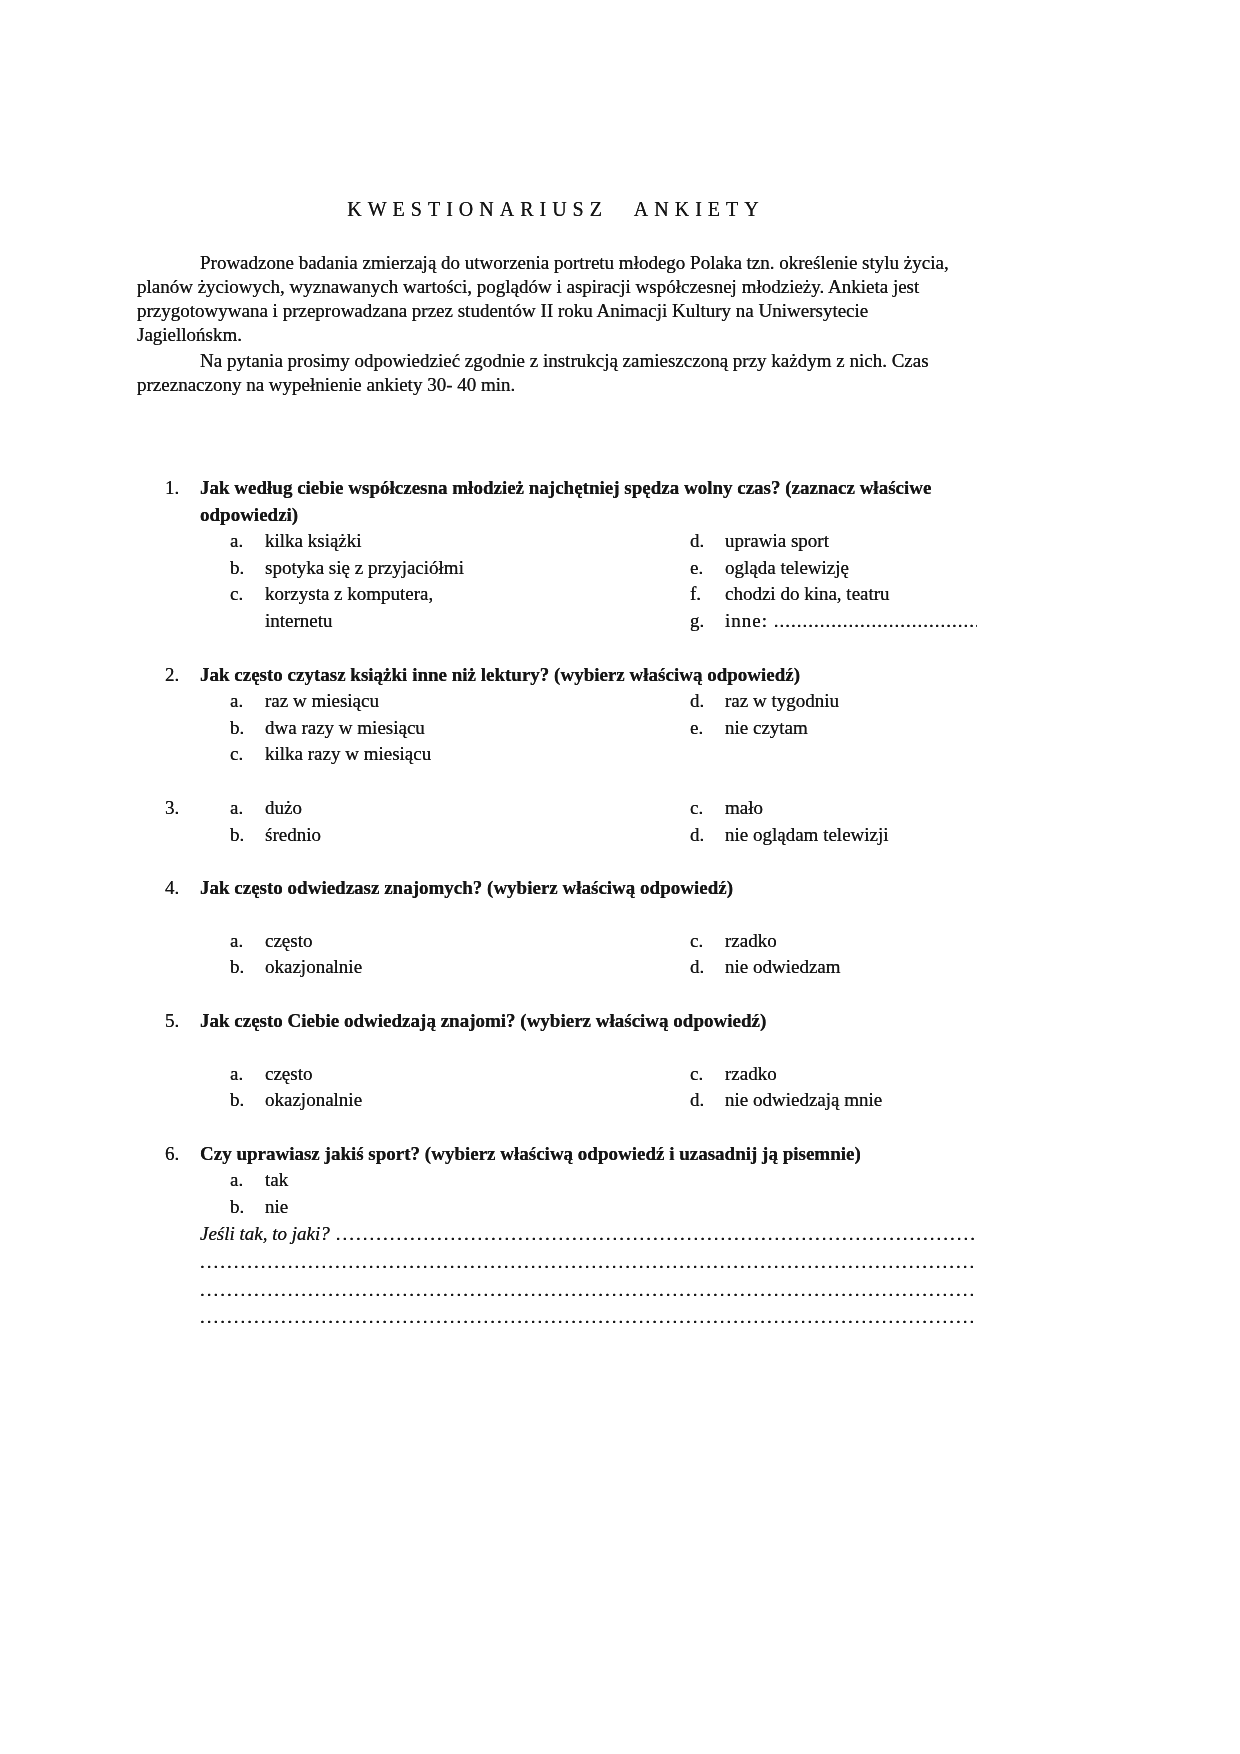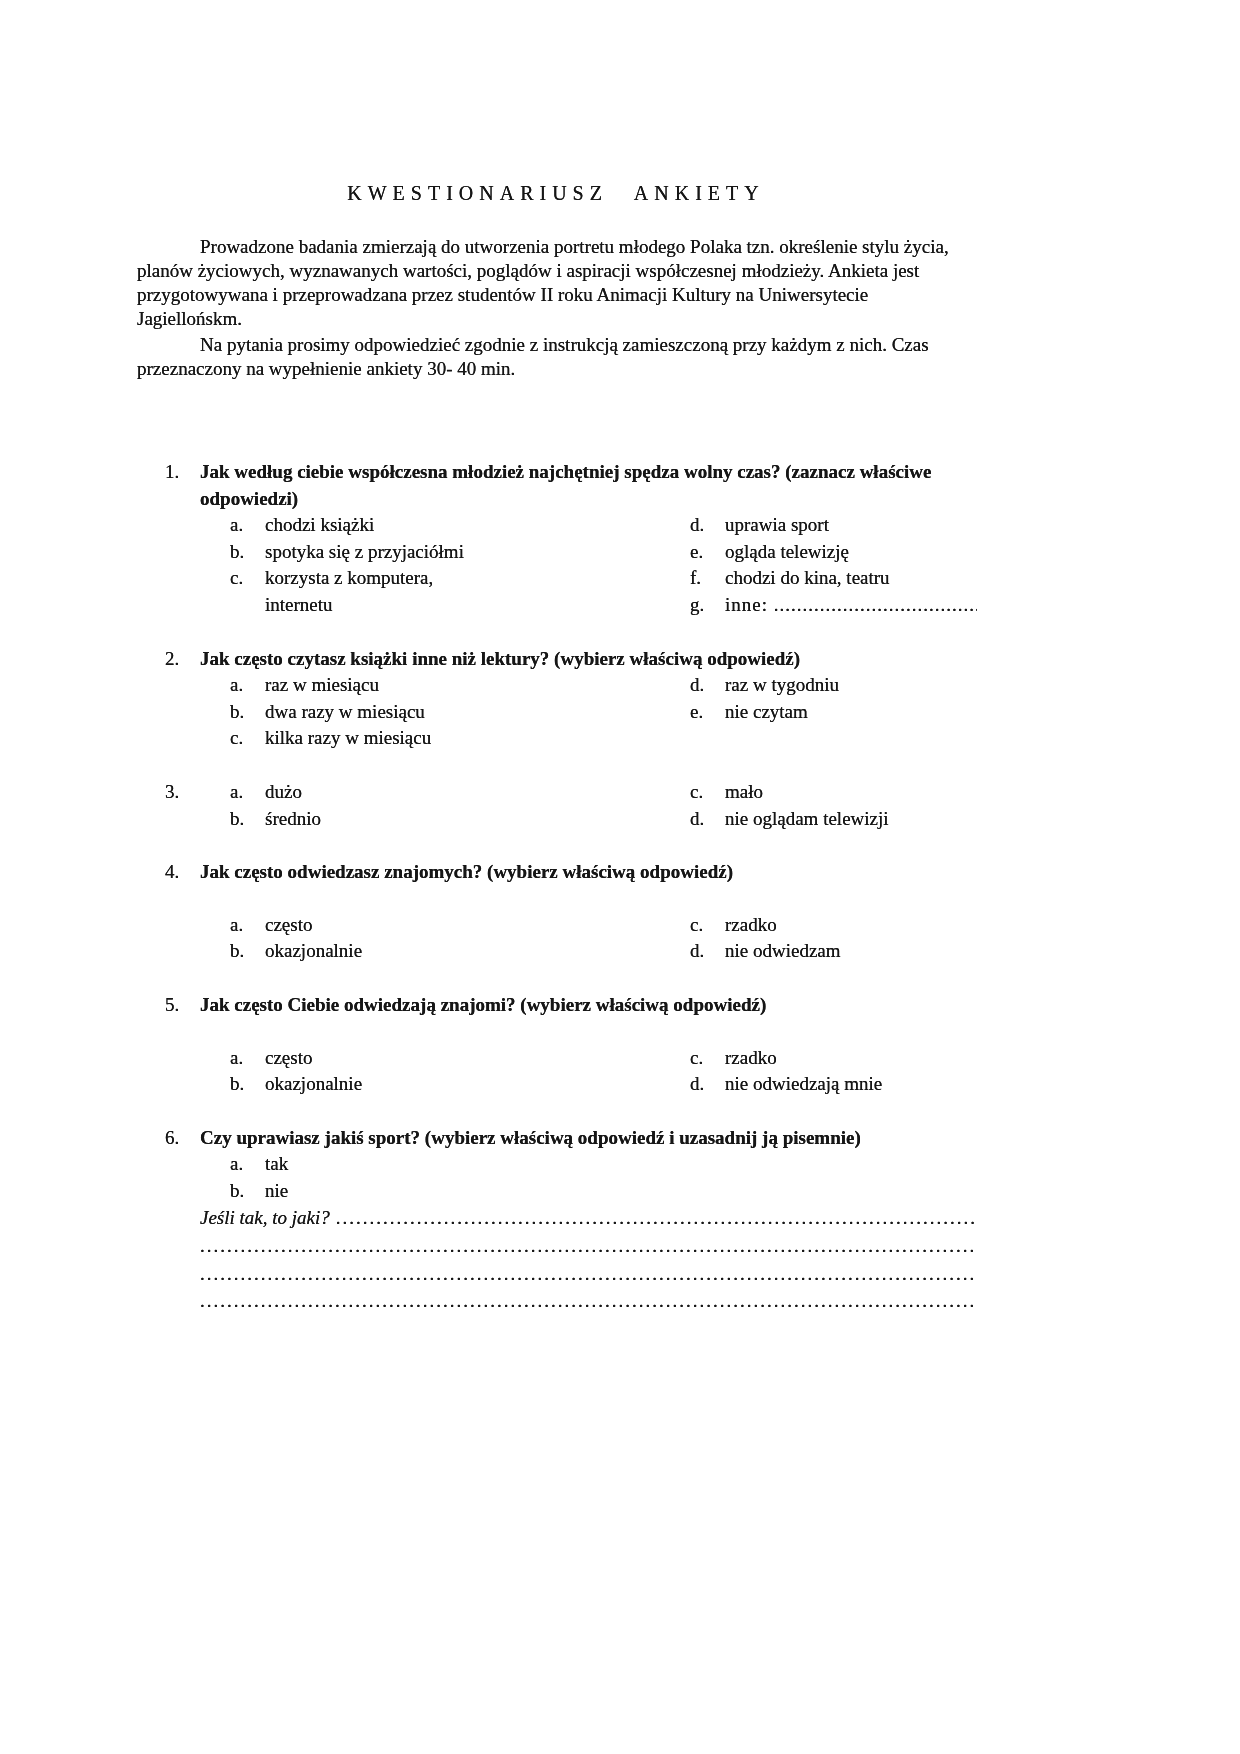--- a/index.html
+++ b/index.html
@@ -2,21 +2,21 @@
 <html><head>
 <meta charset="utf-8">
 <style>
   html,body { margin:0; padding:0; background:#e8e8e8; }
   .page {
     width:1240px; height:1754px; background:#ffffff; margin:0 auto;
     font-family:"Liberation Serif","DejaVu Serif",serif;
     color:#161616; font-size:19px; position:relative; overflow:hidden;
     text-shadow:0 0 0.4px currentColor;
   }
-  .content { position:absolute; left:135px; top:182px; width:842px; }
+  .content { position:absolute; left:135px; top:198px; width:842px; }
   .doc-title {
     font-size:20px; font-weight:normal; letter-spacing:6px; word-spacing:16px;
     text-align:center; margin:0 0 30px 0; white-space:nowrap;
   }
   .intro p { margin:2px; line-height:24px; text-indent:63px; }
   .questions { margin-top:78px; }
   .question { display:flex; margin-bottom:27px; line-height:26.6px; }
   .qnum { width:35px; padding-left:30px; flex-shrink:0; }
   .qbody { flex:1; min-width:0; }
   .qtext { margin:0;font-weight:bold; }
@@ -52,21 +52,21 @@
     <div class="questions">
 
       <div class="question">
         <span class="qnum">1.</span>
         <div class="qbody">
           <div class="qtext">Jak według ciebie współczesna młodzież najchętniej spędza wolny czas? (zaznacz właściwe odpowiedzi)</div>
           <div class="opts">
             <div class="col-left">
               <div class="opt">
                 <span class="opt-letter">a.</span>
-                <span class="opt-label">chodzi książki</span>
+                <span class="opt-label">kilka książki</span>
               </div>
               <div class="opt">
                 <span class="opt-letter">b.</span>
                 <span class="opt-label">spotyka się z przyjaciółmi</span>
               </div>
               <div class="opt">
                 <span class="opt-letter">c.</span>
                 <span class="opt-label">korzysta z komputera,
 internetu</span>
               </div>

